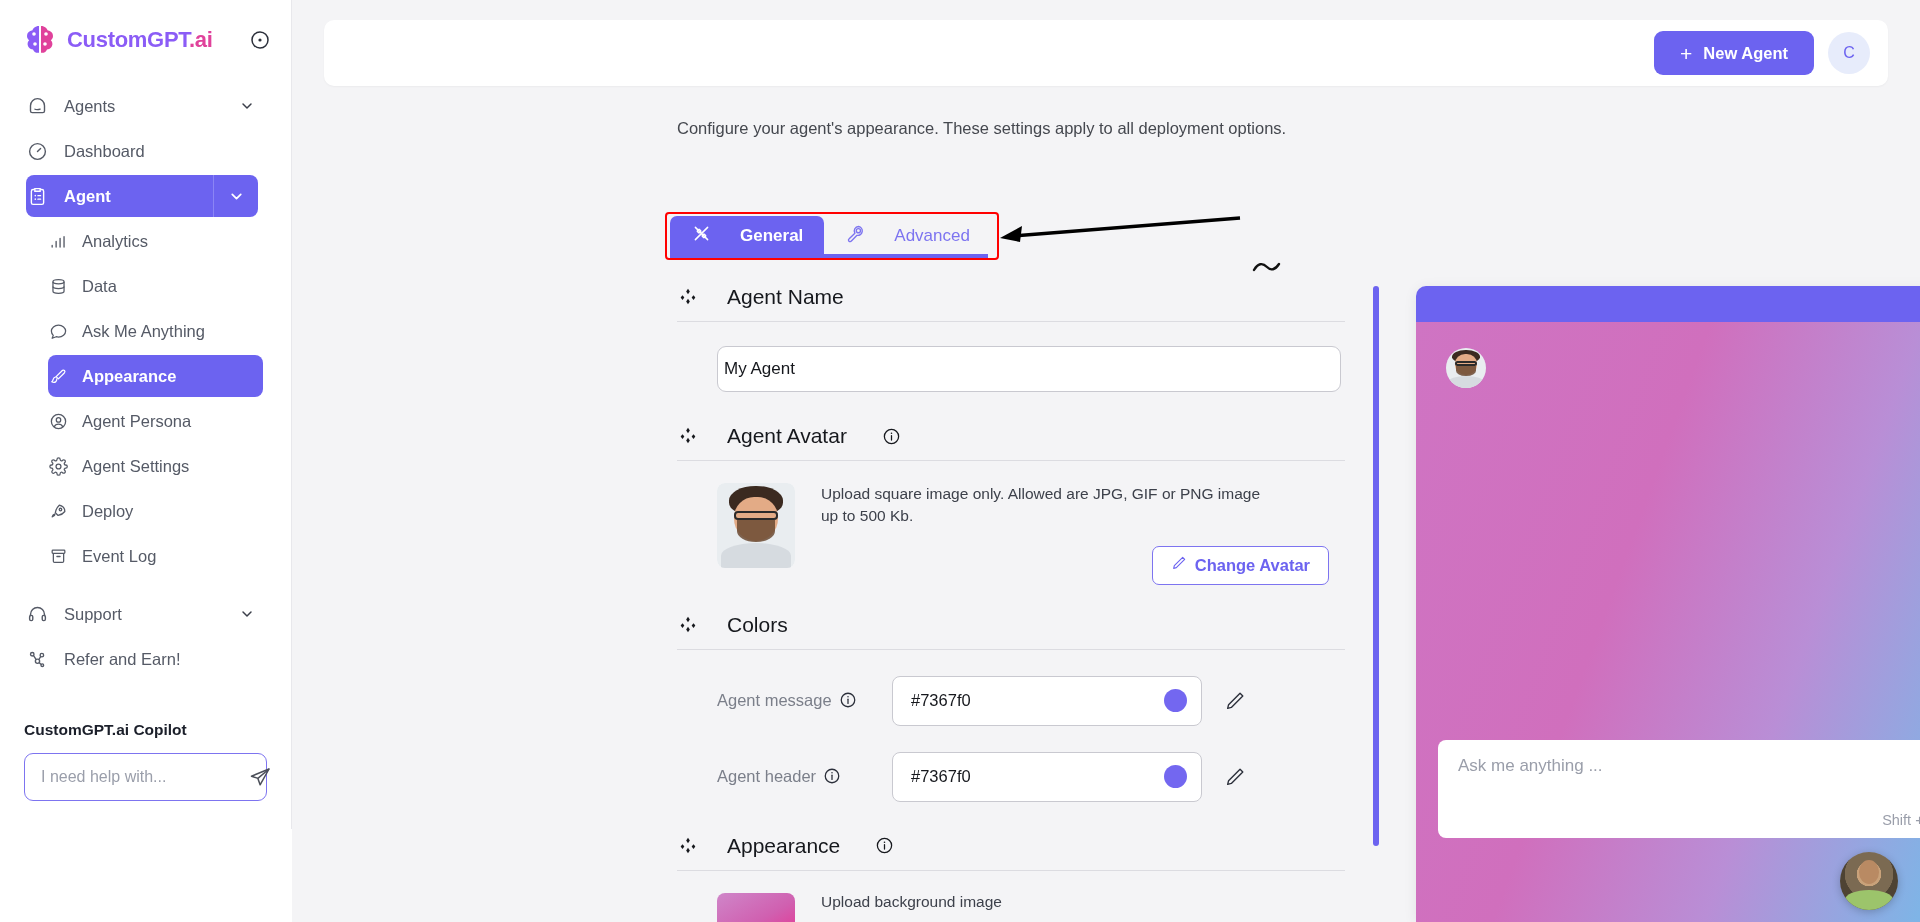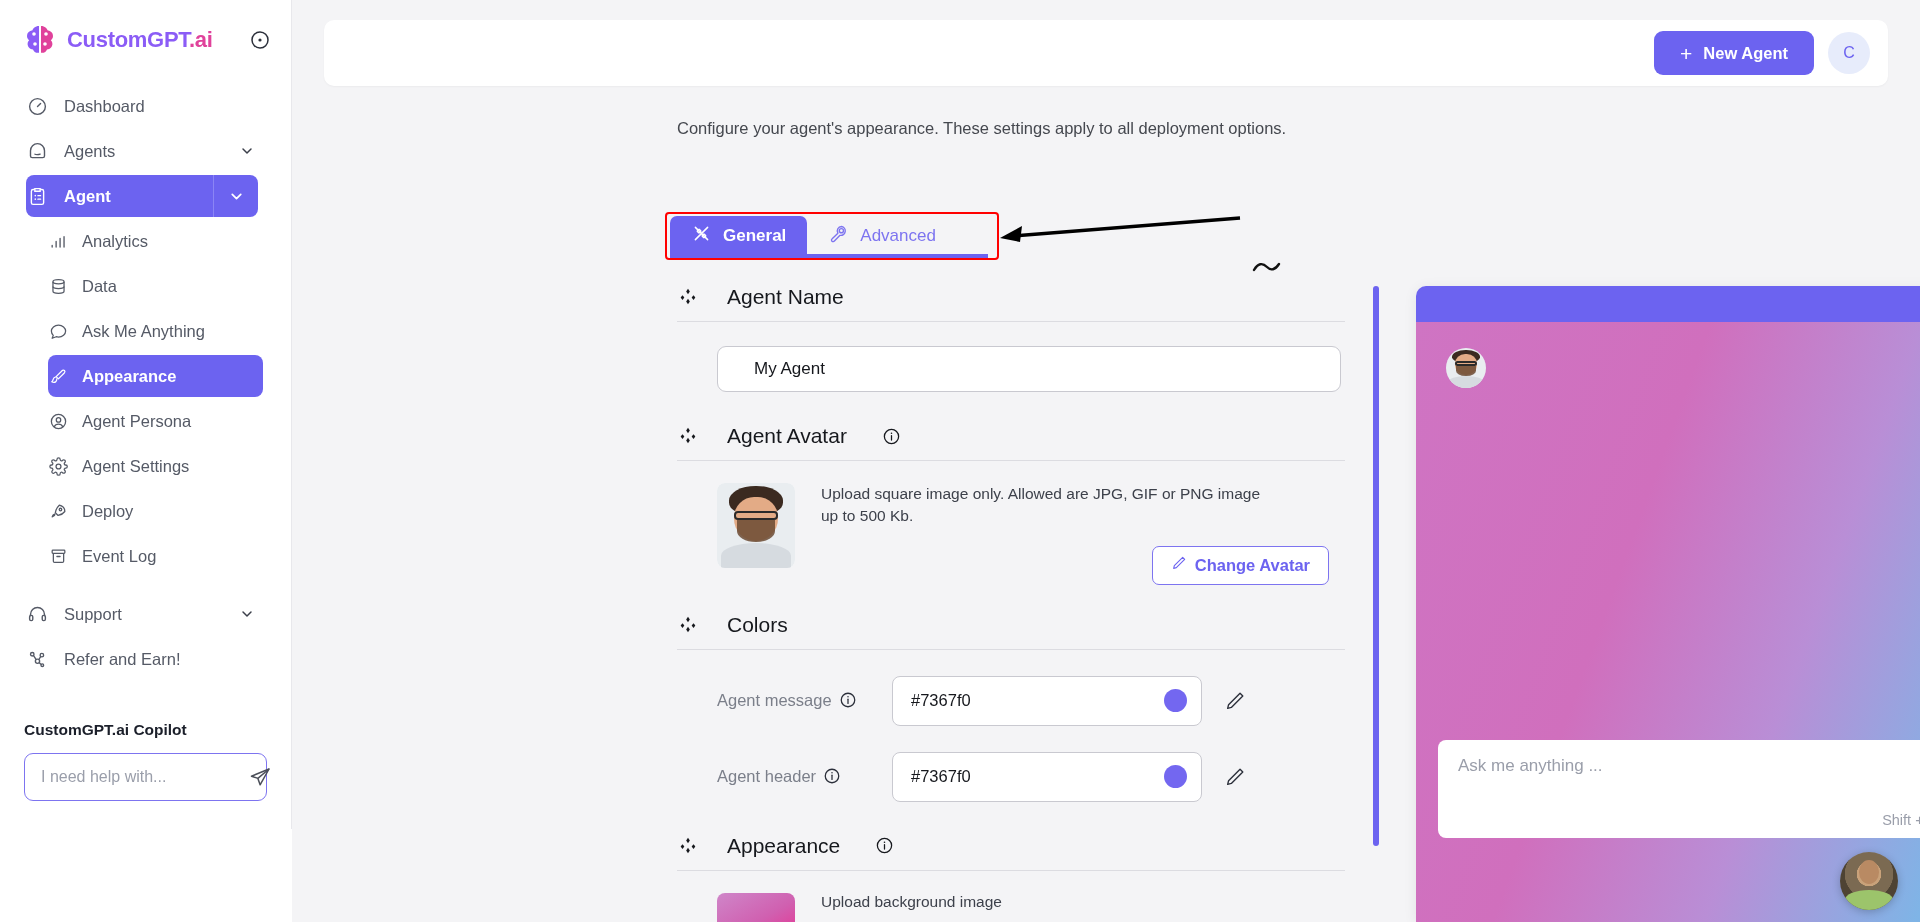--- a/index.html
+++ b/index.html
@@ -94,21 +94,21 @@
     position: absolute; left: 373px; top: 212px;
     width: 334px; height: 48px;
     border: 2.5px solid #ff0000; border-radius: 4px;
     pointer-events: none; z-index: 6;
   }
   .tabs {
     position: absolute; left: 378px; top: 216px;
     display: flex; align-items: flex-end; height: 40px; z-index: 5;
   }
   .tab {
-    display: flex; align-items: center; gap: 11px;
+    display: flex; align-items: center; gap: 28px;
     height: 40px; padding: 0 21px; border-radius: 7px 7px 0 0;
     font-size: 17px; cursor: pointer; color: #7d74f0;
   }
   .tab.active { background: #6c63f0; color: #fff; font-weight: bold; }
   .tab-underline {
     position: absolute; left: 378px; top: 254px;
     width: 318px; height: 4px; background: #6c63f0; z-index: 4;
   }
   .arrow-svg { position: absolute; left: 700px; top: 212px; z-index: 7; }
   .squiggle { position: absolute; left: 960px; top: 258px; z-index: 7; }
@@ -120,21 +120,21 @@
   }
   .sec-head { display: flex; align-items: center; gap: 28px; padding-top: 10px; }
   .diamond-ico { width: 22px; height: 22px; flex: 0 0 22px; }
   .sec-title { font-size: 21px; color: #16181d; }
   .info-ico { width: 19px; height: 19px; flex: 0 0 19px; margin-left: 7px; cursor:pointer; }
   .sec-rule { height: 1px; background: #dcdce1; margin: 12px 0 0 0; width: 668px; }
 
   .name-input {
     margin-top: 24px; margin-left: 40px;
     width: 624px; height: 46px; border: 1px solid #c9c9d0;
-    border-radius: 9px; padding: 0 36px; font-size: 17px; color: #16181d;
+    border-radius: 9px; padding: 0 6px; font-size: 17px; color: #16181d;
     background: #fff; outline: none; font-family: "Liberation Sans", sans-serif;
   }
 
   .avatar-block { display: flex; margin: 22px 0 0 40px; gap: 26px; }
   .avatar-thumb {
     width: 78px; height: 85px; border-radius: 8px; flex: 0 0 78px;
     background: #fff; overflow: hidden; position: relative;
   }
   .avatar-note { font-size: 15.5px; color: #3d414b; line-height: 1.45; max-width: 455px; }
   .ghost-btn {
@@ -232,40 +232,40 @@
       <span class="brand-text">
         <span class="c1">CustomGPT</span><span class="c2">.ai</span>
       </span>
     </div>
 
     <nav class="nav">
 
       <div class="nav-item">
         <span class="ico">
           <svg width="21" height="21" viewBox="0 0 24 24" fill="none" stroke="#555a66" stroke-width="1.6">
-              <circle cx="12" cy="12" r="9"></circle>
-              <path d="M12 12l3.5-3.5" stroke-linecap="round"></path>
-            </svg>
-        </span>
-        <span>Dashboard</span>
-      </div>
-
-      <div class="nav-item">
-        <span class="ico">
-          <svg width="21" height="21" viewBox="0 0 24 24" fill="none" stroke="#555a66" stroke-width="1.6">
               <path d="M4 11a8 8 0 0116 0v6a2 2 0 01-2 2H6a2 2 0 01-2-2z" stroke-linejoin="round"></path>
               <path d="M9 15c.8.8 4.2.8 6 0" stroke-linecap="round"></path>
             </svg>
         </span>
         <span>Agents</span>
         <span class="chev">
           <svg width="16" height="16" viewBox="0 0 24 24" fill="none" stroke="#3b3f4a" stroke-width="2.2">
               <path d="M6 9l6 6 6-6" stroke-linecap="round" stroke-linejoin="round"></path>
             </svg>
         </span>
+      </div>
+
+      <div class="nav-item">
+        <span class="ico">
+          <svg width="21" height="21" viewBox="0 0 24 24" fill="none" stroke="#555a66" stroke-width="1.6">
+              <circle cx="12" cy="12" r="9"></circle>
+              <path d="M12 12l3.5-3.5" stroke-linecap="round"></path>
+            </svg>
+        </span>
+        <span>Dashboard</span>
       </div>
 
       <div class="agent-row-wrap">
         <div class="nav-item active">
           <span class="ico">
             <svg width="21" height="21" viewBox="0 0 24 24" fill="none" stroke="#ffffff" stroke-width="1.6">
                 <rect x="5" y="4" width="14" height="17" rx="2"></rect>
                 <path d="M9 3h6v3H9z" fill="#6c63f0"></path>
                 <circle cx="9.5" cy="11" r=".9" fill="#fff" stroke="none"></circle>
                 <circle cx="9.5" cy="15" r=".9" fill="#fff" stroke="none"></circle>

